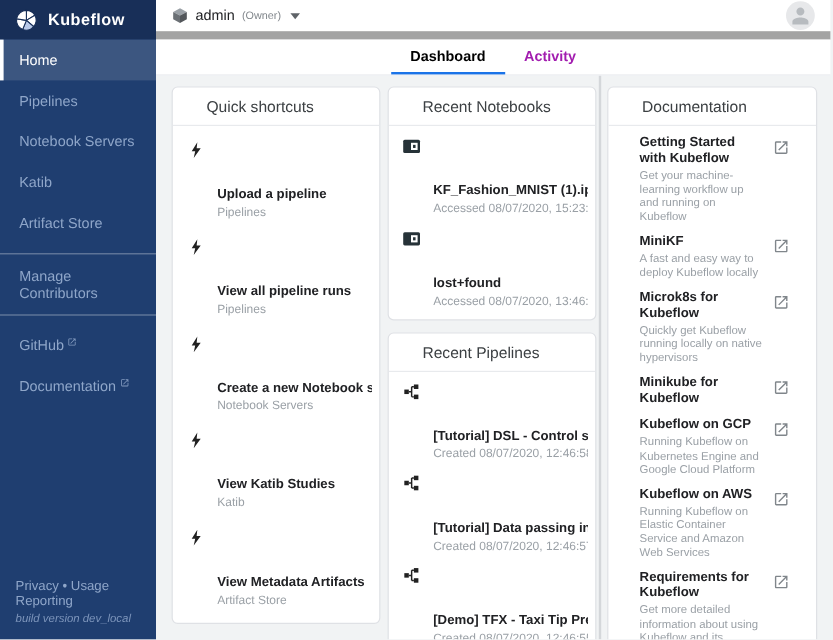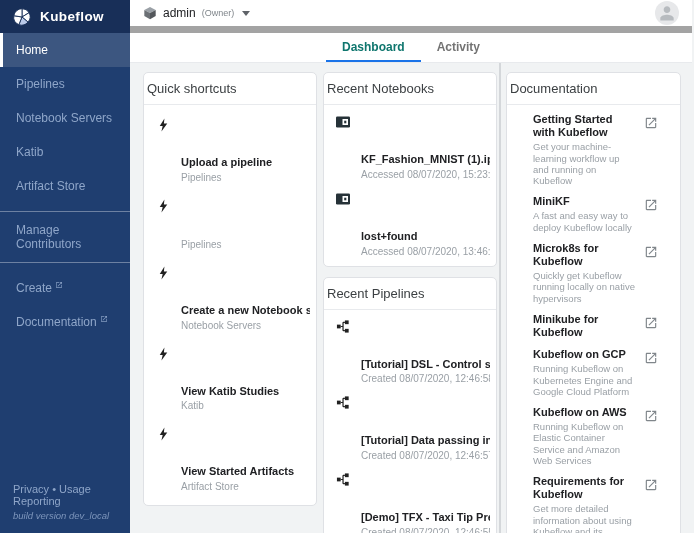--- a/index.html
+++ b/index.html
@@ -28,33 +28,33 @@
   .main { flex:1; display:flex; flex-direction:column; min-width:0; }
   .topbar { height:33px; background:#ffffff; display:flex; align-items:center; padding:0 13px; border-bottom:7px solid #a3a3a3; flex-shrink:0; }
   .ns-select { display:flex; align-items:center; gap:6px; cursor:pointer; }
   .ns-icon { width:14px; height:14px; }
   .ns-name { font-size:12px; color:#202124; }
   .ns-role { font-size:9px; color:#80868b; }
   .caret { width:0; height:0; border-left:4px solid transparent; border-right:4px solid transparent; border-top:5px solid #5f6368; margin-left:2px; }
   .avatar { margin-left:auto; width:24px; height:24px; border-radius:50%; background:#e7e8ea; display:flex; align-items:center; justify-content:center; overflow:hidden; cursor:pointer; }
 
   .tabbar { height:30px; background:#ffffff; border-bottom:1px solid #e8eaed; display:flex; justify-content:center; flex-shrink:0; }
-  .tab { display:flex; align-items:center; padding:0 16px; font-size:12px; font-weight:bold; color:#737373; border-bottom:2px solid transparent; cursor:pointer; }
-  .tab.active { color:#0f766e; border-bottom-color:#1a73e8; }
+  .tab { display:flex; align-items:center; padding:0 16px; font-size:12px; font-weight:bold; color:#a21caf; border-bottom:2px solid transparent; cursor:pointer; }
+  .tab.active { color:#000000; border-bottom-color:#1a73e8; }
 
   
   .content { flex:1; background:#f1f3f4; padding:9px 11px 0 13px; display:flex; align-items:flex-start; overflow:hidden; position:relative; }
   .col { display:flex; flex-direction:column; gap:10px; }
   .col1 { width:174px; }
   .col2 { width:174px; margin-left:6px; }
   .col3 { width:177px; margin-left:9px; }
   .scrollline { position:absolute; left:369px; top:0; bottom:0; width:2px; background:#d4d7da; }
 
   .card { background:#ffffff; border:1px solid #dfe1e5; border-radius:5px; overflow:hidden; }
-  .card-title { padding:8px 3px; font-size:13px; color:#3c4043; border-bottom:1px solid #e8eaed; }
+  .card-title { padding:8px 28px; font-size:13px; color:#3c4043; border-bottom:1px solid #e8eaed; }
 
   .li { display:flex; gap:9px; padding:5px 6px 5px 10px; align-items:flex-start; }
   .li.tall { padding:7px 6px 7px 10px; }
   .li-icon { width:18px; display:flex; justify-content:center; flex-shrink:0; margin-top:1px; }
   .li-text { min-width:0; flex:1;margin-top:40px; }
   .li-title { font-size:11px; font-weight:bold; color:#202124; line-height:1.25; white-space:nowrap; overflow:hidden; }
   .li-sub { font-size:10px; color:#9aa0a6; margin-top:2px; white-space:nowrap; overflow:hidden; }
 
   .status-dot { width:14px; height:14px; border-radius:50%; color:#fff; display:flex; align-items:center; justify-content:center; font-size:9px; font-weight:bold; line-height:1; }
   .status-dot[data-status="error"] { background:#d93025; }
@@ -138,21 +138,21 @@
 
       <div class="nav-divider"></div>
 
       <div class="nav-item">
         <span>Manage Contributors</span>
       </div>
 
       <div class="nav-divider"></div>
 
       <div class="nav-item ext-link">
-        <span>Create</span>
+        <span>GitHub</span>
         <svg class="ext-icon" viewBox="0 0 24 24" fill="#8fa6c9">
             <use href="#i-launch"></use>
           </svg>
       </div>
       <div class="nav-item ext-link">
         <span>Documentation</span>
         <svg class="ext-icon" viewBox="0 0 24 24" fill="#8fa6c9">
             <use href="#i-launch"></use>
           </svg>
       </div>
@@ -213,20 +213,21 @@
                 <div class="li-sub">Pipelines</div>
               </span>
             </div>
             <div class="li tall">
               <span class="li-icon">
                   <svg width="15" height="16" viewBox="0 0 16 16">
                     <use href="#i-bolt"></use>
                   </svg>
                 </span>
               <span class="li-text">
+                <div class="li-title">View all pipeline runs</div>
                 <div class="li-sub">Pipelines</div>
               </span>
             </div>
             <div class="li tall">
               <span class="li-icon">
                   <svg width="15" height="16" viewBox="0 0 16 16">
                     <use href="#i-bolt"></use>
                   </svg>
                 </span>
               <span class="li-text">
@@ -245,21 +246,21 @@
                 <div class="li-sub">Katib</div>
               </span>
             </div>
             <div class="li tall">
               <span class="li-icon">
                   <svg width="15" height="16" viewBox="0 0 16 16">
                     <use href="#i-bolt"></use>
                   </svg>
                 </span>
               <span class="li-text">
-                <div class="li-title">View Started Artifacts</div>
+                <div class="li-title">View Metadata Artifacts</div>
                 <div class="li-sub">Artifact Store</div>
               </span>
             </div>
           </div>
         </div>
       </div>
 
       <div class="col col2">
 
         <div class="card">

